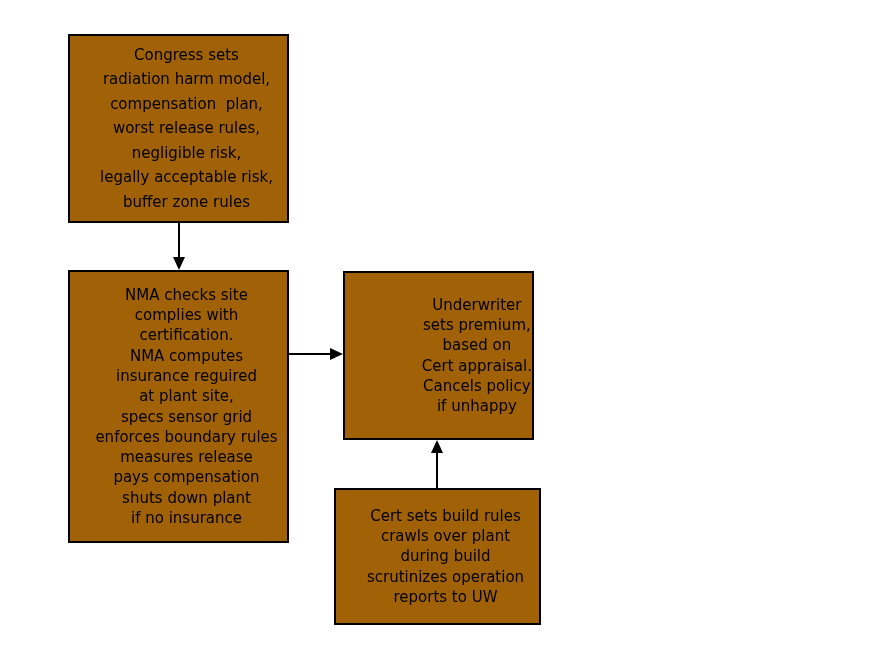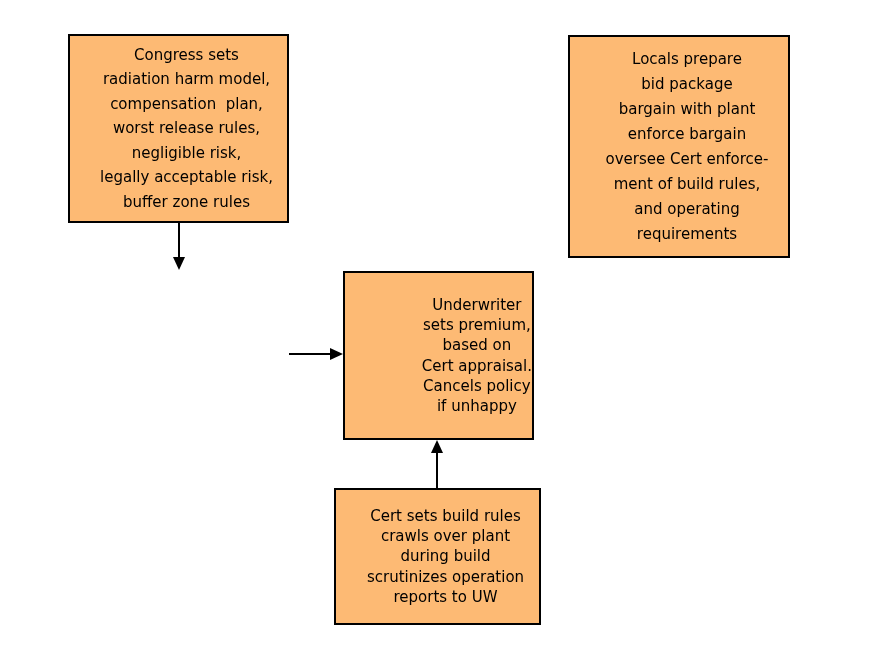--- a/index.html
+++ b/index.html
@@ -12,21 +12,21 @@
     width: 895px;
     height: 652px;
     background: #ffffff;
     font-family: "DejaVu Sans", "Liberation Sans", sans-serif;
     color: #000000;
     overflow: hidden;
   }
   .box {
     position: absolute;
     border: 2px solid #000000;
-    background: #fdba74;
+    background: #a16207;
     display: flex;
     align-items: center;
     justify-content: center;
     box-sizing: border-box;
     padding-left: 16px;
   }
   .box-text {
     white-space: pre-wrap;
     text-align: center;
     font-size: 15px;
@@ -78,31 +78,35 @@
   <div class="box lh-wide" id="box-congress">
     <div class="box-text">Congress sets
 radiation harm model,
 compensation  plan,
 worst release rules,
 negligible risk,
 legally acceptable risk,
 buffer zone rules</div>
   </div>
 
-  <div class="box lh-wider" id="box-locals">
-    <div class="box-text">Locals prepare
-bid package
-bargain with plant
-enforce bargain
-oversee Cert enforce-
-ment of build rules,
-and operating
-requirements</div>
+
+  <div class="box" id="box-nma">
+    <div class="box-text">NMA checks site
+complies with
+certification.
+NMA computes
+insurance reguired
+at plant site,
+specs sensor grid
+enforces boundary rules
+measures release
+pays compensation
+shuts down plant
+if no insurance</div>
   </div>
-
 
   <div class="box" id="box-underwriter">
     <div class="box-text">Underwriter
 sets premium,
 based on
 Cert appraisal.
 Cancels policy
 if unhappy</div>
   </div>
 

